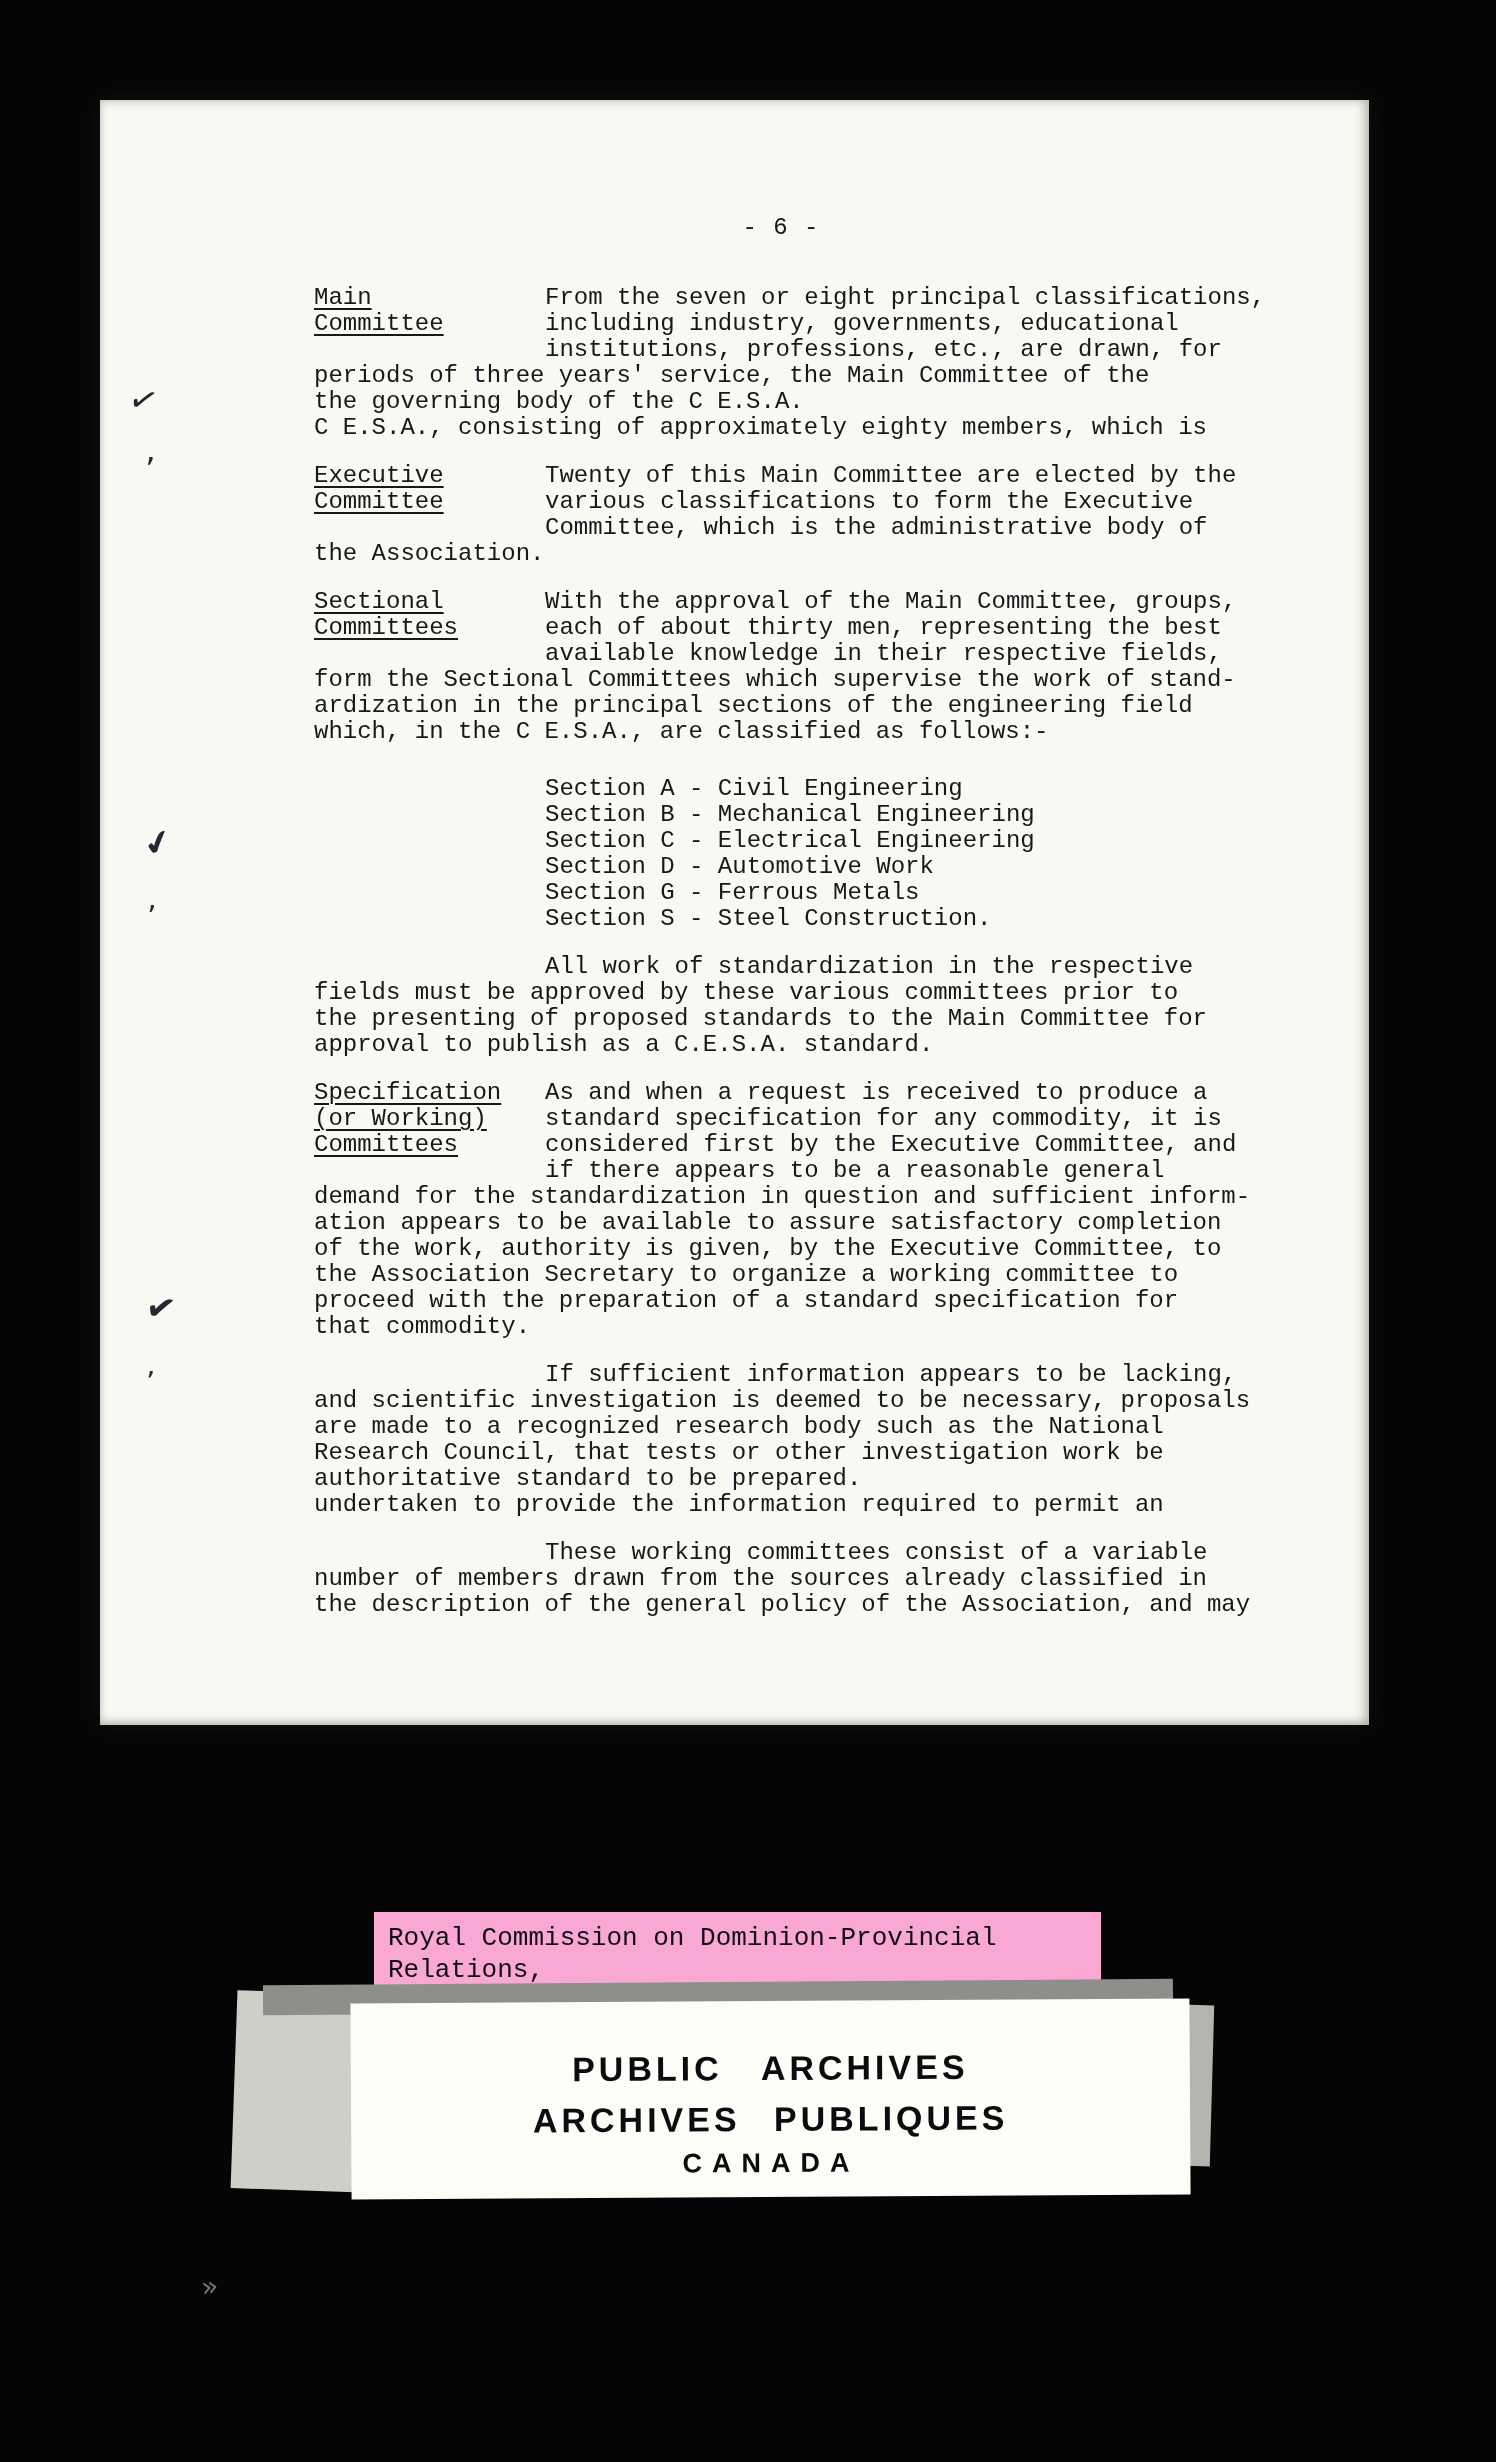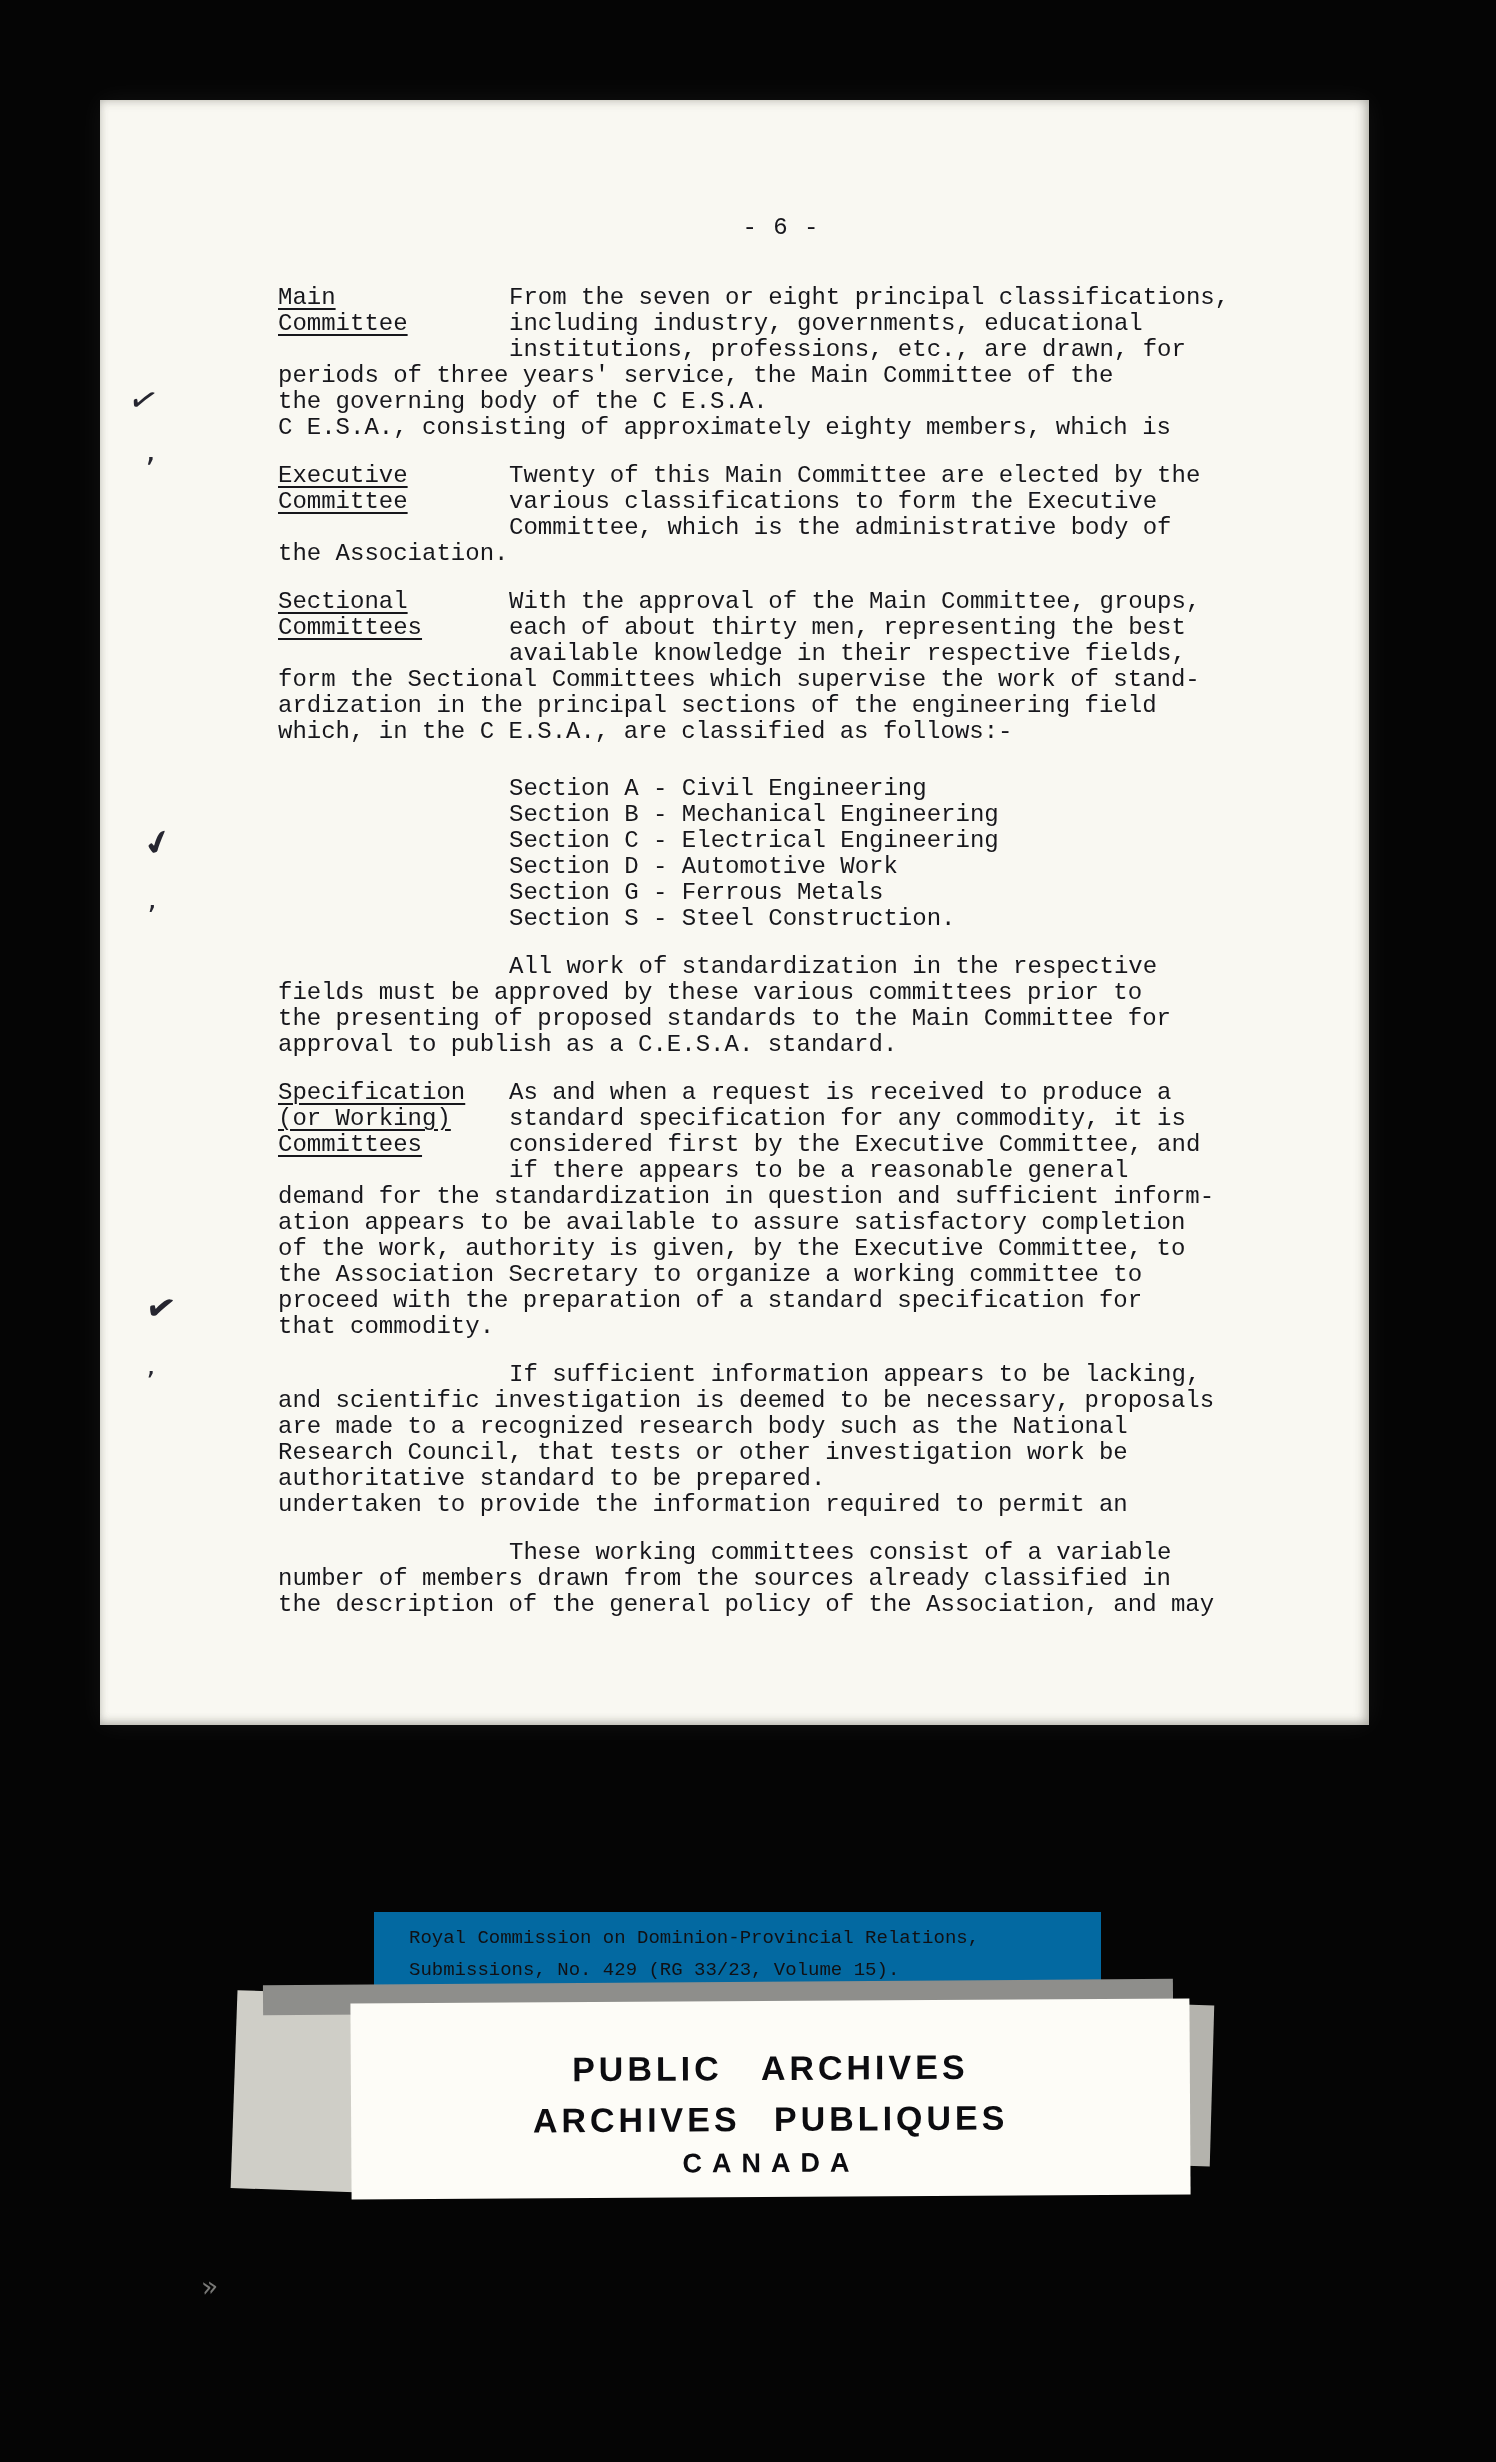--- a/index.html
+++ b/index.html
@@ -40,21 +40,21 @@
   .pagenum {
     text-align: center;
     letter-spacing: 1px;
     margin-bottom: 44px;
   }
 
   .block { margin-top: 22px; }
   .block:first-child { margin-top: 0; }
   .block.gap-lg { margin-top: 31px; }
 
-  .line { position: relative; }
+  .line { position: relative; margin-left: 36px; }
   .line.indent { padding-left: 231px; }
 
   .head {
     position: absolute;
     left: 0;
     top: 0;
     text-decoration: underline;
     text-underline-offset: 4px;
     text-decoration-thickness: 1.5px;
   }
@@ -72,25 +72,25 @@
     color: #787876;
   }
 
   
   .stamp-ref {
     position: absolute;
     left: 374px;
     top: 1912px;
     width: 727px;
     height: 88px;
-    background: #0369a1;
+    background: #f9a8d4;
     color: #101014;
-    font-size: 19px;
+    font-size: 26px;
     line-height: 32px;
-    padding: 10px 0 0 35px;
+    padding: 10px 0 0 14px;
     box-sizing: border-box;
     font-family: "Liberation Mono", "DejaVu Sans Mono", monospace;
   }
 
   
   .stamp-arch-back {
     position: absolute;
     left: 234px;
     top: 1993px;
     width: 167px;

